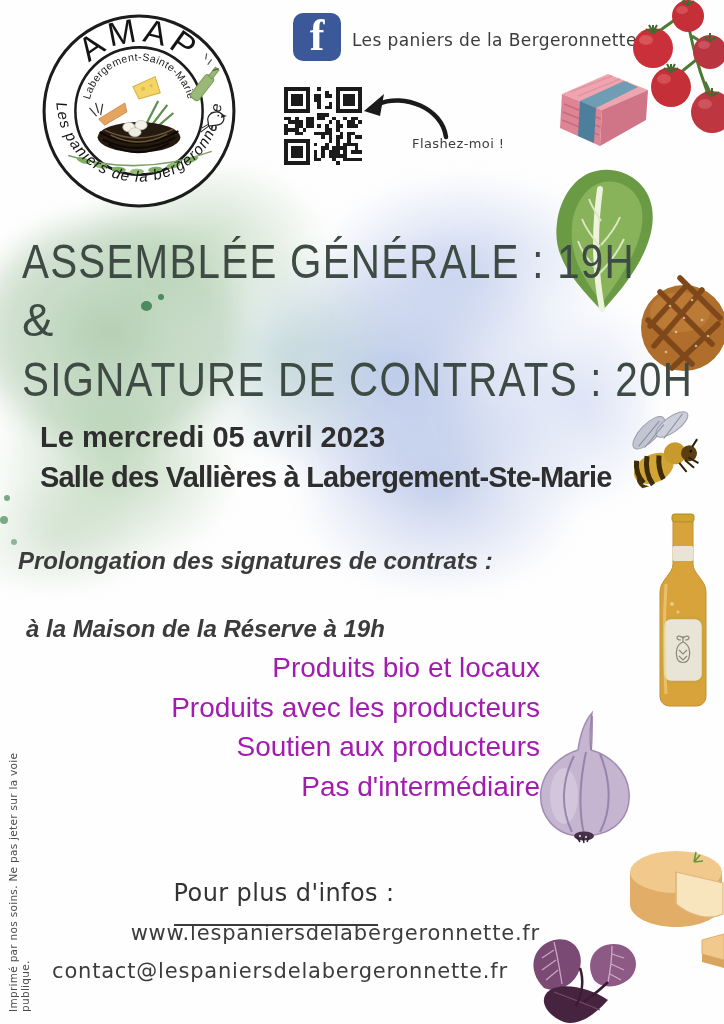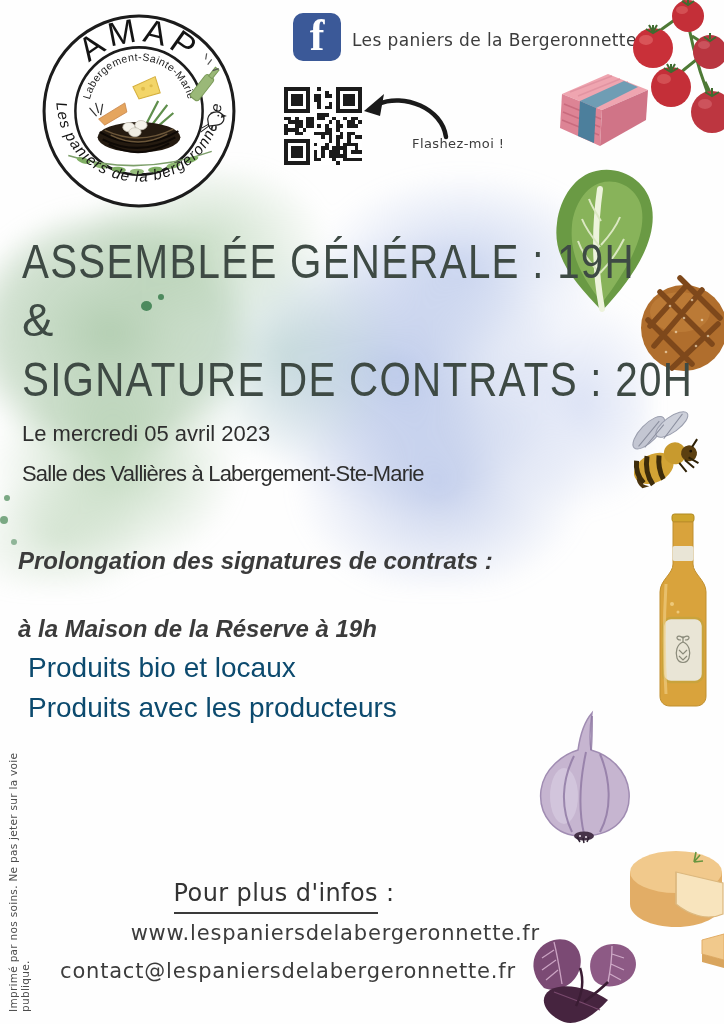--- a/index.html
+++ b/index.html
@@ -29,30 +29,30 @@
   .fb-label{left:352px;top:30px;font-size:17px;}
   .qr{left:284px;top:87px;width:78px;height:78px;display:grid;grid-template-columns:repeat(21,1fr);grid-template-rows:repeat(21,1fr);background:#fff;}
   .qr .d{background:#1b1b1b;}
   .flash{left:400px;top:136px;font-size:13px;margin-left:12px;}
 
   
   .big{color:#3e4a44;white-space:nowrap;transform:scaleX(.84);transform-origin:0 0;letter-spacing:1.5px;font-weight:400;}
   .t1{left:22px;top:234px;font-size:48px;}
   .amp{left:22px;top:292px;font-size:47px;color:#3e4a44;font-weight:400;}
   .t2{left:22px;top:352px;font-size:48px;}
-  .bold-line{left:22px;color:#2e2e2e;font-weight:400;font-size:22px;white-space:nowrap;}
+  .bold-line{left:40px;color:#2e2e2e;font-weight:700;font-size:29px;white-space:nowrap;}
   .date{top:421px;}
   .venue{top:461px;letter-spacing:-0.8px;}
   .notice{left:18px;color:#3b3b3b;font-weight:700;font-style:italic;font-size:24px;white-space:nowrap;}
-  .n1{top:547px;} .n2{top:581px;} .n3{top:615px;}
-  .bullets{left:28px;top:648px;width:512px;text-align:left;color:#0c4a6e;font-size:28px;line-height:39.5px;font-weight:400;}
+  .n1{top:547px;} .n2{top:581px;} .n3{top:615px;margin-left:8px;}
+  .bullets{left:28px;top:648px;width:512px;text-align:right;color:#a21caf;font-size:28px;line-height:39.5px;font-weight:400;}
   .footer-heading{left:28px;top:879px;width:512px;text-align:center;font-size:24px;color:#333;}
-  .footer-heading .u{border-bottom:2px solid #3a3a3a;padding-bottom:5px;}
+  .footer-heading .u{border-bottom:2px solid #3a3a3a;padding-bottom:17px;}
   .site{left:28px;top:921px;width:512px;text-align:right;font-size:21px;letter-spacing:.8px;}
-  .mail{left:32px;top:959px;width:512px;text-align:center;font-size:21px;letter-spacing:.8px;}
+  .mail{left:24px;top:959px;width:512px;text-align:center;font-size:21px;letter-spacing:.8px;}
 
   .print-notice{left:7px;top:700px;height:312px;writing-mode:vertical-rl;transform:rotate(180deg);
     font-size:10.5px;color:#4c4c4c;font-family:"DejaVu Sans",sans-serif;letter-spacing:.3px;}
 
   svg{position:absolute;overflow:visible;}
   .logo-text{font-family:"Liberation Sans",sans-serif;}
 </style>
 </head>
 <body>
 
@@ -706,20 +706,22 @@
   <div class="abs big t2">SIGNATURE DE CONTRATS : 20H</div>
   <div class="abs bold-line date">Le mercredi 05 avril 2023</div>
   <div class="abs notice n1">Prolongation des signatures de contrats :</div>
 
   <div class="abs bold-line venue">Salle des Vallières à Labergement-Ste-Marie</div>
   <div class="abs notice n3">à la Maison de la Réserve à 19h</div>
 
   <div class="abs bullets">
     <div>Produits bio et locaux</div>
     <div>Produits avec les producteurs</div>
+    <div>Soutien aux producteurs</div>
+    <div>Pas d'intermédiaire</div>
   </div>
 
   <div class="abs hand footer-heading">
     <span class="u">Pour plus d'infos</span><span> :</span>
   </div>
   <div class="abs hand site">www.lespaniersdelabergeronnette.fr</div>
   <div class="abs hand mail">contact@lespaniersdelabergeronnette.fr</div>
 
   <div class="abs print-notice">Imprimé par nos soins. Ne pas jeter sur la voie publique.</div>
 

